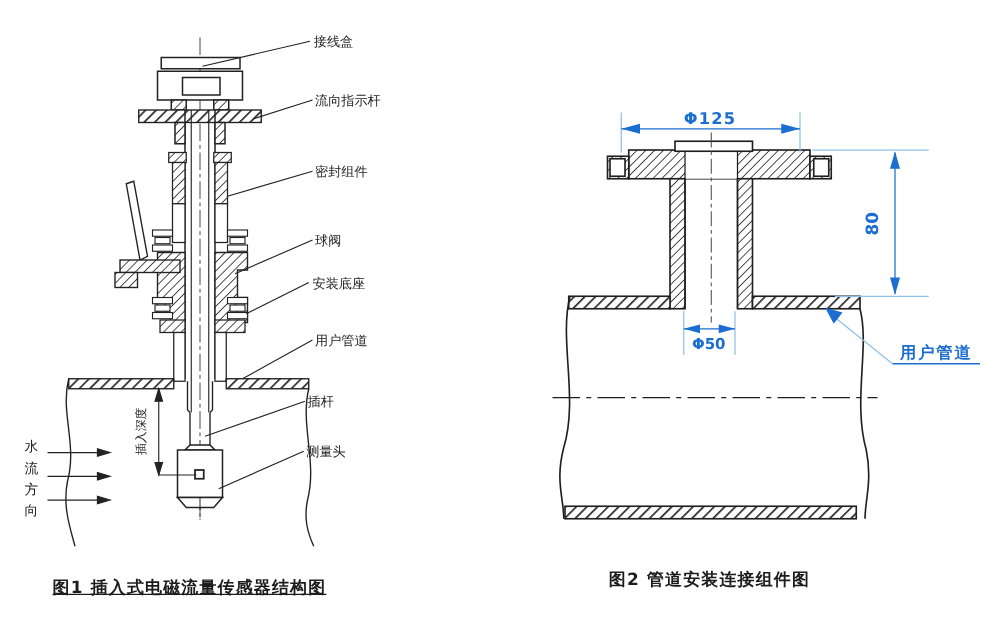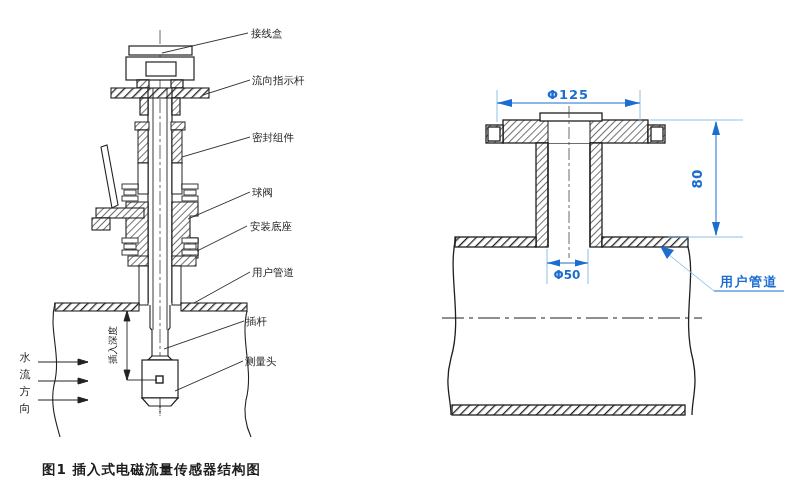--- a/index.html
+++ b/index.html
@@ -1,21 +1,21 @@
 <!DOCTYPE html>
 <html><head>
 <meta charset="utf-8">
 <style>
   html,body{margin:0;padding:0;background:#fff;}
   #stage{position:relative;width:800px;height:500px;background:#ffffff;overflow:hidden;
          font-family:"DejaVu Sans",sans-serif;}
   svg{position:absolute;left:0;top:0;}
   .caption{position:absolute;font-size:13.5px;font-weight:bold;color:#1c1c1c;
            font-family:"DejaVu Sans",sans-serif;letter-spacing:1px;white-space:nowrap;}
-  #cap1{left:42px;top:461px;}
+  #cap1{left:42px;top:461px;text-decoration:underline;}
   #cap2{left:487px;top:455px;}
   text{font-family:"DejaVu Sans",sans-serif;fill:#1c1c1c;}
   .lbl{font-size:10.5px;}
   .dim-blue{fill:#1b6ed0;font-weight:600;}
 </style>
 </head>
 <body>
 
 <div id="stage">
 <svg width="800" height="500" viewBox="0 0 800 500">
@@ -223,13 +223,14 @@
     <g>
       <line x1="714" y1="291" x2="663" y2="250" stroke="#8fc0e8" stroke-width="1"></line>
       <polygon points="660,246 674,250 667,259" fill="#1b6ed0"></polygon>
       <line x1="714" y1="291" x2="784" y2="291" stroke="#1b6ed0" stroke-width="1.2"></line>
       <text x="749" y="286" text-anchor="middle" font-size="13" class="dim-blue" letter-spacing="1.5">用户管道</text>
     </g>
   </g>
 </svg>
 
 <div id="cap1" class="caption">图1  插入式电磁流量传感器结构图</div>
+<div id="cap2" class="caption">图2  管道安装连接组件图</div>
 </div>
 
 </body></html>

